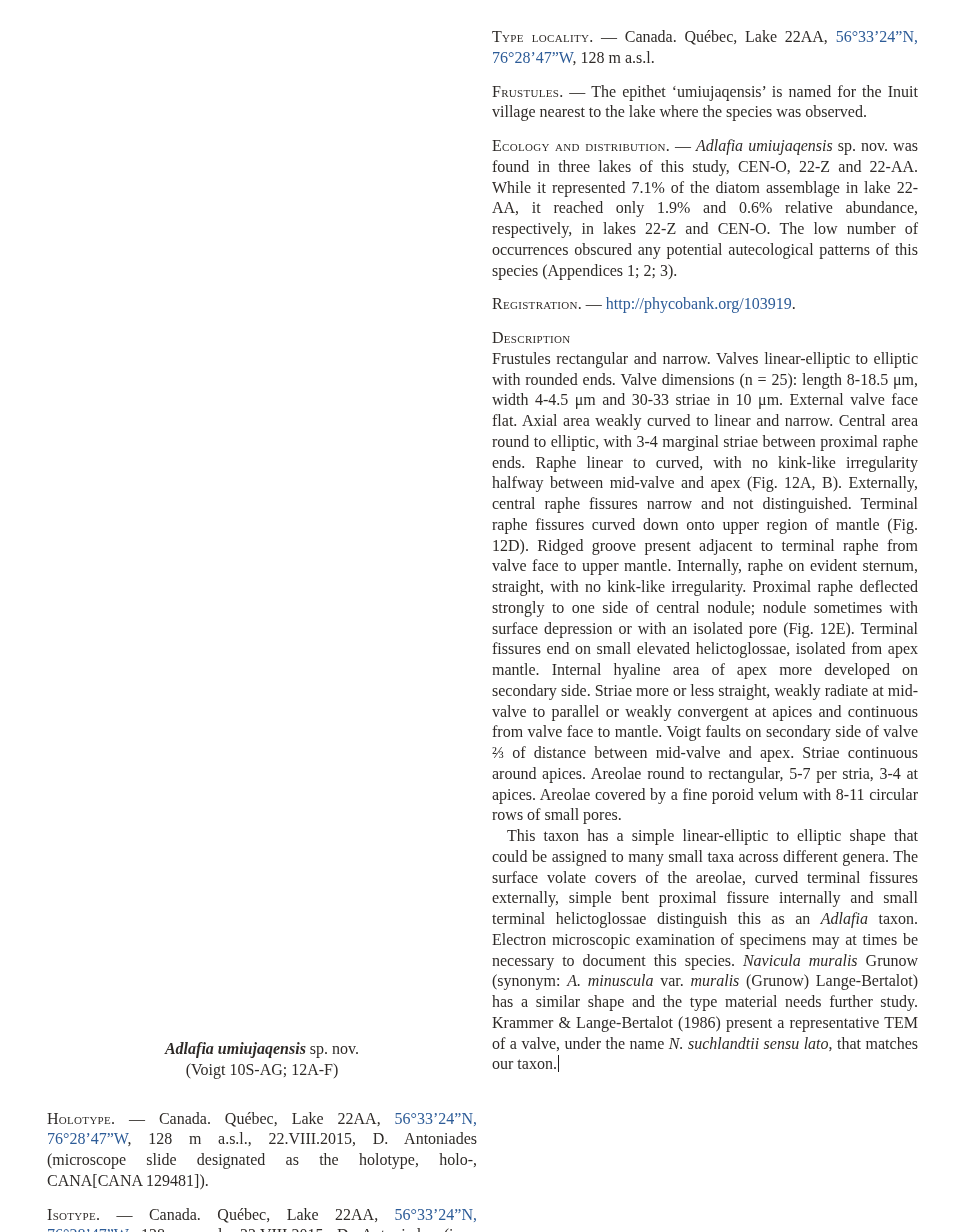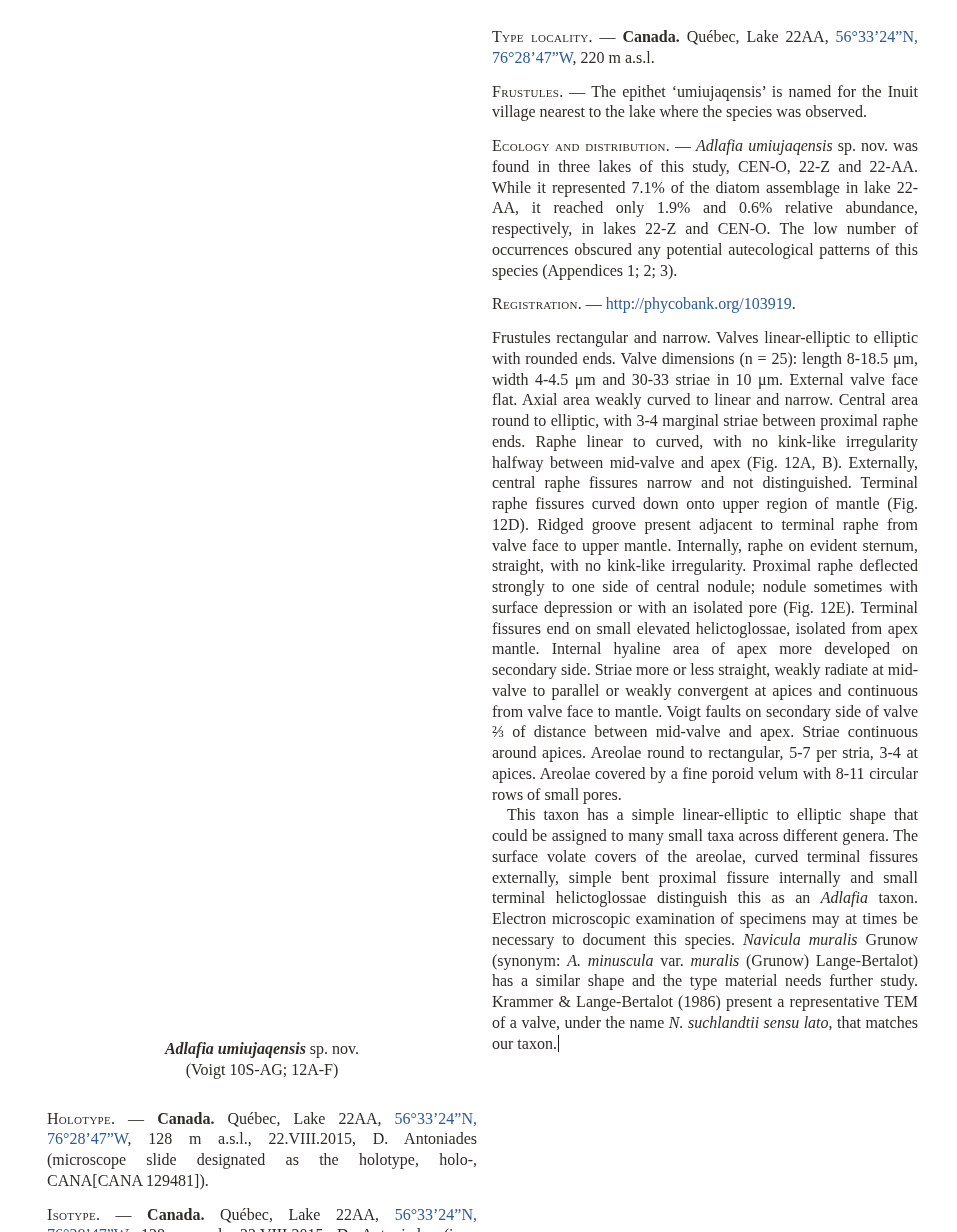--- a/index.html
+++ b/index.html
@@ -21,21 +21,21 @@
   .para.tight { margin-bottom: 0; }
   .indent { text-indent: 15px; font-family: Liberation Serif, serif; }
 
   .species-heading { text-align: center; margin: 0 0 28px 0; }
   .heading-line { text-align: center; }
 
   .desc-heading { margin: 0; text-align: left; }
 
   
   .st-sc  { font-variant: small-caps; letter-spacing: 0.3px; margin-top: 10px; }
-  .st-b   { font-weight: bold; }
+  .st-b   { font-weight: normal; }
   .st-i   { font-style: italic; }
   .st-bi  { font-weight: bold; font-style: italic; }
   .st-link{ color: #2c5b97; }
 
   .caret {
     display: inline-block;
     width: 1.6px;
     height: 17px;
     background: #1b1b1b;
     vertical-align: -3px;
@@ -52,27 +52,28 @@
       <div class="heading-line"><span class="st-bi">Adlafia umiujaqensis</span><span> sp. nov.</span></div>
       <div class="heading-line">(Voigt 10S-AG; 12A-F)</div>
     </div>
 
     <p class="para"><span class="st-sc">Holotype</span><span>. — </span><span class="st-b">Canada.</span><span> Québec, Lake 22AA, </span><span class="st-link">56°33’24”N, 76°28’47”W</span><span>, 128 m a.s.l., 22.VIII.2015, D. Antoniades (microscope slide designated as the holotype, holo-, CANA[CANA 129481]).</span></p>
 
     <p class="para tight"><span class="st-sc">Isotype</span><span>. — </span><span class="st-b">Canada.</span><span> Québec, Lake 22AA, </span><span class="st-link">56°33’24”N, 76°28’47”W</span><span>, 128 m a.s.l., 22.VIII.2015, D. Antoniades (iso-, ANSP[ANSP-GC68068]).</span></p>
   </div>
 
   <div class="col-right">
-    <p class="para"><span class="st-sc">Type locality</span><span>. — </span><span class="st-b">Canada.</span><span> Québec, Lake 22AA, </span><span class="st-link">56°33’24”N, 76°28’47”W</span><span>, 220 m a.s.l.</span></p>
+    <p class="para"><span class="st-sc">Type locality</span><span>. — </span><span class="st-b">Canada.</span><span> Québec, Lake 22AA, </span><span class="st-link">56°33’24”N, 76°28’47”W</span><span>, 128 m a.s.l.</span></p>
 
     <p class="para"><span class="st-sc">Frustules</span><span>. — The epithet ‘umiujaqensis’ is named for the Inuit village nearest to the lake where the species was observed.</span></p>
 
     <p class="para"><span class="st-sc">Ecology and distribution</span><span>. — </span><span class="st-i">Adlafia umiujaqensis</span><span> sp. nov. was found in three lakes of this study, CEN-O, 22-Z and 22-AA. While it represented 7.1% of the diatom assemblage in lake 22-AA, it reached only 1.9% and 0.6% relative abundance, respectively, in lakes 22-Z and CEN-O. The low number of occurrences obscured any potential autecological patterns of this species (Appendices 1; 2; 3).</span></p>
 
     <p class="para"><span class="st-sc">Registration</span><span>. — </span><span class="st-link">http://phycobank.org/103919</span><span>.</span></p>
 
+    <p class="desc-heading"><span class="st-sc">Description</span></p>
 
     <p class="para tight"><span>Frustules rectangular and narrow. Valves linear-elliptic to elliptic with rounded ends. Valve dimensions (n = 25): length 8-18.5 μm, width 4-4.5 μm and 30-33 striae in 10 μm. External valve face flat. Axial area weakly curved to linear and narrow. Central area round to elliptic, with 3-4 marginal striae between proximal raphe ends. Raphe linear to curved, with no kink-like irregularity halfway between mid-valve and apex (Fig. 12A, B). Externally, central raphe fissures narrow and not distinguished. Terminal raphe fissures curved down onto upper region of mantle (Fig. 12D). Ridged groove present adjacent to terminal raphe from valve face to upper mantle. Internally, raphe on evident sternum, straight, with no kink-like irregularity. Proximal raphe deflected strongly to one side of central nodule; nodule sometimes with surface depression or with an isolated pore (Fig. 12E). Terminal fissures end on small elevated helictoglossae, isolated from apex mantle. Internal hyaline area of apex more developed on secondary side. Striae more or less straight, weakly radiate at mid-valve to parallel or weakly convergent at apices and continuous from valve face to mantle. Voigt faults on secondary side of valve ⅔ of distance between mid-valve and apex. Striae continuous around apices. Areolae round to rectangular, 5-7 per stria, 3-4 at apices. Areolae covered by a fine poroid velum with 8-11 circular rows of small pores.</span></p>
 
     <p class="para tight indent"><span><span>This taxon has a simple linear-elliptic to elliptic shape that could be assigned to many small taxa across different genera. The surface volate covers of the areolae, curved terminal fissures externally, simple bent proximal fissure internally and small terminal helictoglossae distinguish this as an </span><span class="st-i">Adlafia</span><span> taxon. Electron microscopic examination of specimens may at times be necessary to document this species. </span><span class="st-i">Navicula muralis</span><span> Grunow (synonym: </span><span class="st-i">A. minuscula</span><span> var. </span><span class="st-i">muralis</span><span> (Grunow) Lange-Bertalot) has a similar shape and the type material needs further study. Krammer &amp; Lange-Bertalot (1986) present a representative TEM of a valve, under the name </span><span class="st-i">N. suchlandtii sensu lato</span><span>, that matches our taxon.</span></span><span class="caret"></span></p>
   </div>
 
 </div>
 
 </body></html>

